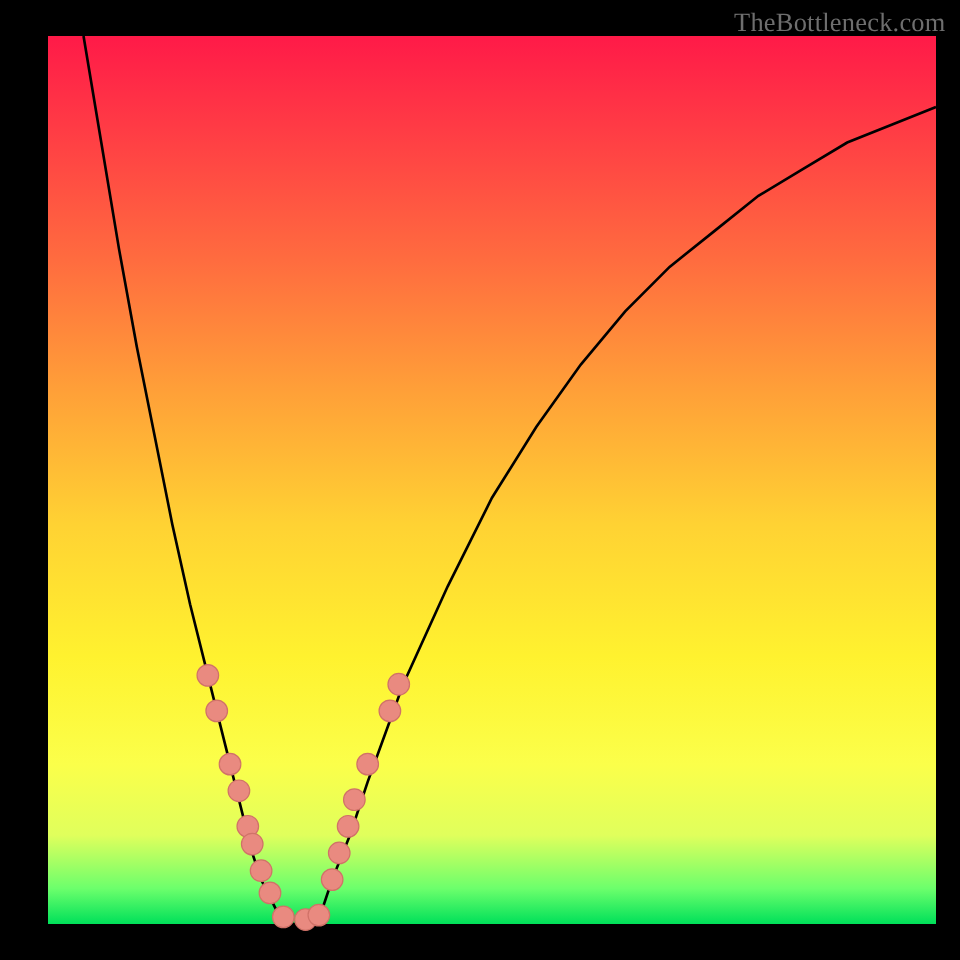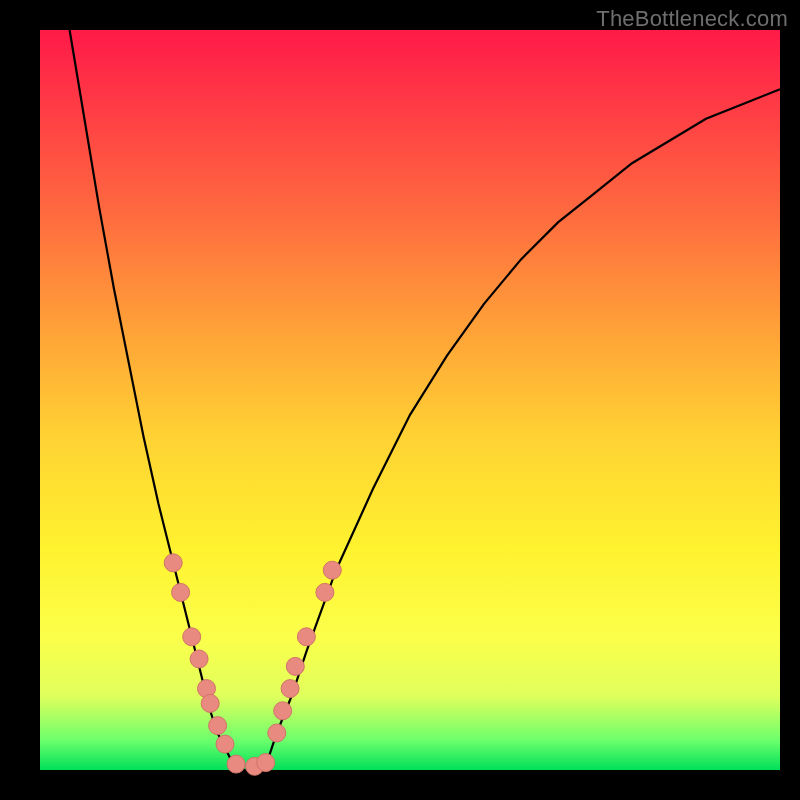--- a/index.html
+++ b/index.html
@@ -34,21 +34,21 @@
       #fff22f 70%,
       #fbff4a 82%,
       #e0ff5c 90%,
       #6cff6c 96%,
       #00e05a 100%);
   }
   .watermark {
     position: absolute;
     top: 6px;
     right: 12px;
-    font-family: Liberation Sans, sans-serif;
+    font-family: Liberation Serif, serif;
     font-size: 22px;
     color: #6e6e6e;
     letter-spacing: 0.2px;
     user-select: none;
   }
   svg.curves {
     position: absolute;
     left: 0;
     top: 0;
     width: 740px;

